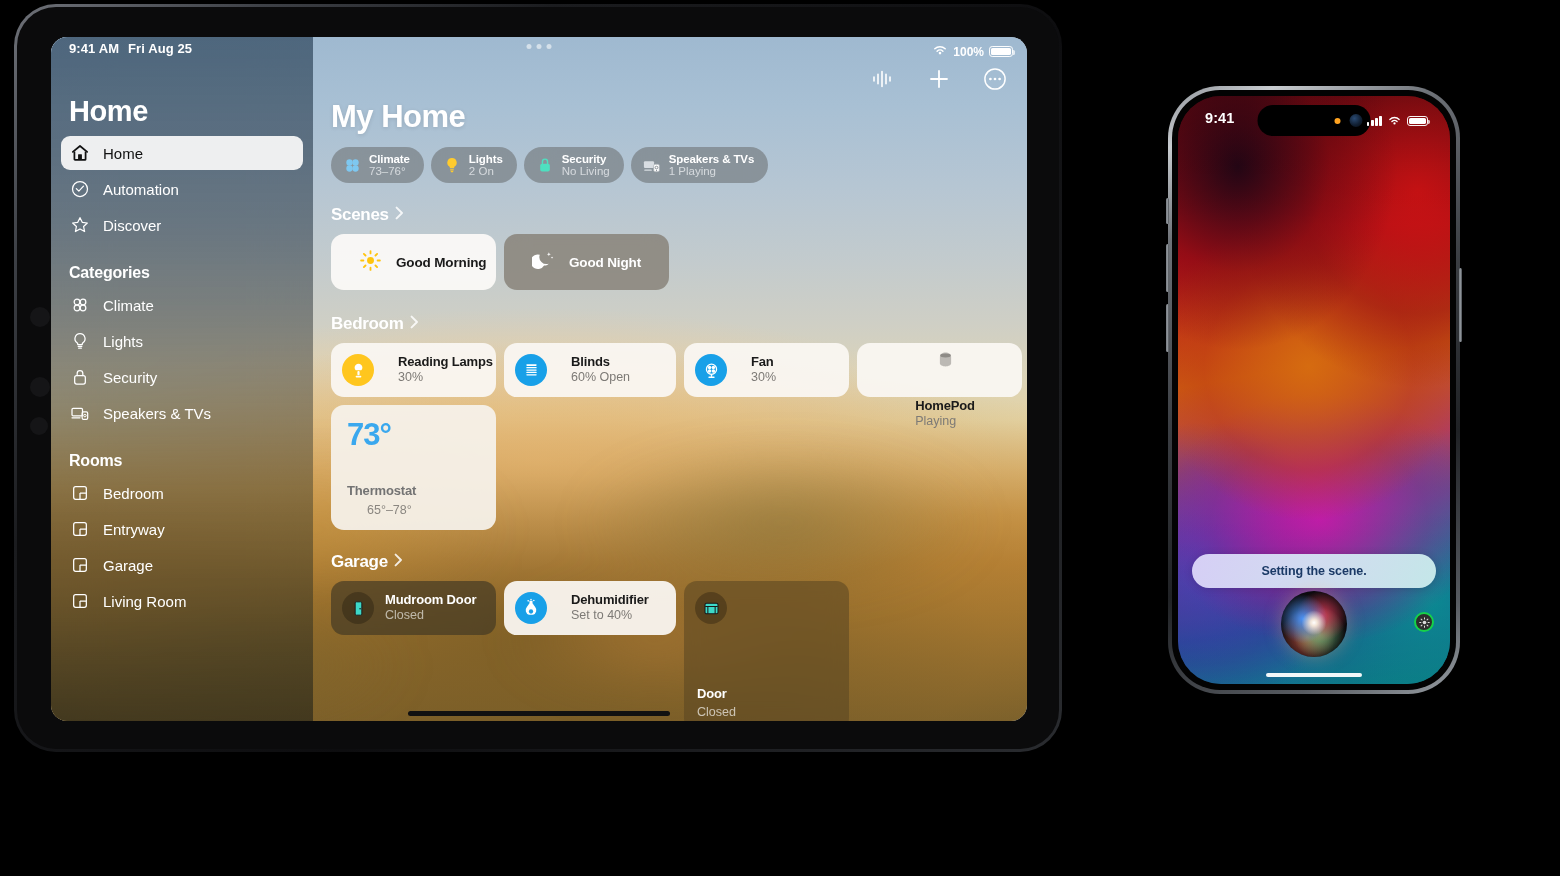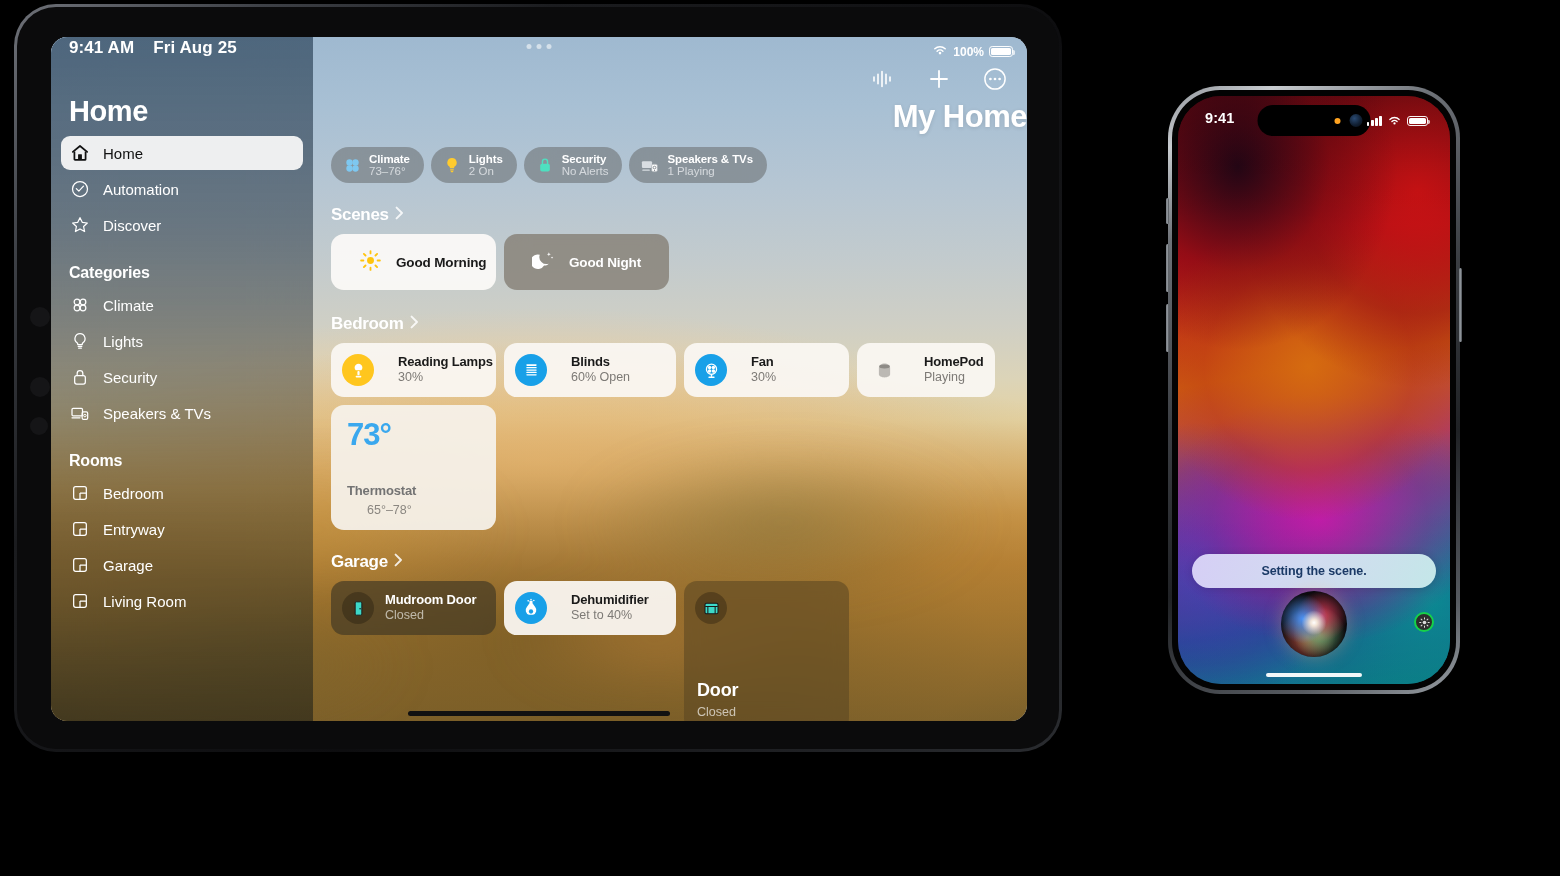--- a/index.html
+++ b/index.html
@@ -72,23 +72,23 @@
 
   
   #sidebar {
     position: absolute; left: 0; top: 0; width: 262px; height: 100%;
     background: linear-gradient(180deg, rgba(58,82,105,0.80) 0%, rgba(70,85,98,0.72) 26%, rgba(88,88,80,0.62) 48%, rgba(80,74,50,0.55) 66%, rgba(60,56,36,0.6) 84%, rgba(42,40,26,0.7) 100%);
     backdrop-filter: blur(28px);
     z-index: 3;
   }
   #statusbar {
     position: absolute; left: 0; top: 0; height: 22px; width: 262px;
-    display: flex; align-items: center; gap: 19px;
+    display: flex; align-items: center; gap: 9px;
     padding-left: 18px;
-    color: #fff; font-size: 17px; font-weight: 700; letter-spacing: .1px;
+    color: #fff; font-size: 13px; font-weight: 700; letter-spacing: .1px;
     z-index: 6;
   }
   #sb-right {
     position: absolute; right: 14px; top: 7px;
     display: flex; align-items: center; gap: 5px;
     color: #fff; font-size: 12px; font-weight: 600;
     z-index: 6;
   }
   .batt { width: 24px; height: 11.5px; border: 1.3px solid rgba(255,255,255,.95); border-radius: 3.2px; position: relative; display:inline-block; }
   .batt::before { content:""; position:absolute; left:1.3px; top:1.3px; bottom:1.3px; right:1.3px; background:#fff; border-radius:1.6px; }
@@ -113,21 +113,21 @@
   .navrow .ico { width: 21px; height: 21px; flex: 0 0 21px; display: flex; align-items: center; justify-content: center; }
   .navrow .ico svg { width: 20px; height: 20px; display: block; }
   .secthead { color: #fff; font-size: 16px; font-weight: 700; padding: 20px 0 6px 18px; letter-spacing: -.2px; }
 
   
   #main { position: absolute; left: 262px; top: 0; right: 0; bottom: 0; z-index: 2; overflow: hidden; }
   #toolbar { position: absolute; right: 18px; top: 28px; display: flex; align-items: center; gap: 28px; z-index: 5; }
   #toolbar .tbtn { width: 28px; height: 28px; display: flex; align-items: center; justify-content: center; color: #fff; }
   #toolbar .tbtn svg { display: block; }
 
-  #mhtitle { color: #fff; font-size: 31px; font-weight: 700; letter-spacing: -.5px; padding: 62px 0 0 18px; text-shadow: 0 1px 4px rgba(0,0,0,.12); text-align: right; }
+  #mhtitle { color: #fff; font-size: 31px; font-weight: 700; letter-spacing: -.5px; padding: 62px 0 0 18px; text-shadow: 0 1px 4px rgba(0,0,0,.12); }
 
   #pills { display: flex; gap: 7px; padding: 12px 0 0 18px; }
   .pill {
     display: flex; align-items: center; gap: 7px;
     height: 36px; padding: 0 14px 0 11px; border-radius: 18px;
     background: rgba(112,116,120,0.62);
     backdrop-filter: blur(14px);
   }
   .pill .pico { width: 20px; height: 20px; flex:0 0 20px; display:flex; align-items:center; justify-content:center; }
   .pill .ptxt { line-height: 1.08; }
@@ -155,39 +155,39 @@
   }
   .acc.on { background: rgba(250,246,242,0.94); gap: 24px; }
   .acc.offdark { background: rgba(58,52,36,0.62); backdrop-filter: blur(12px); }
   .acc .badge { width:32px; height:32px; border-radius:50%; flex:0 0 32px; display:flex; align-items:center; justify-content:center; }
   .acc .txt { line-height:1.15; }
   .acc .t1 { font-size:13px; font-weight:700; letter-spacing:-.15px; }
   .acc .t2 { font-size:12.5px; font-weight:400; }
   .acc.on .t1 { color:#1a1a1a; } .acc.on .t2 { color:#7d7a76; }
   .acc.offdark .t1 { color:#fff;text-align:right; } .acc.offdark .t2 { color:rgba(230,228,222,.72); }
 
-  .w1 { width:165px; } .w2 { width:172px; } .w3 { width:165px; } .w4 { width:138px; }
+  .w1 { width:165px; } .w2 { width:172px; } .w3 { width:165px; } .w4 { width:165px;flex-direction:column; }
 
   #thermo {
     margin: 8px 0 0 18px; width:165px; height:125px;
     border-radius:13px; background: rgba(245,241,234,0.94);
     padding: 14px 0 0 16px; position:relative;
   }
   #thermo .big { font-size:31px; font-weight:700; color:#3aa8ee; letter-spacing:-1px; line-height:1; }
   #thermo .nm  { position:absolute; left:16px; bottom:32px; font-size:13px; font-weight:700; color:#737373; letter-spacing:-.15px; }
   #thermo .rg  { position:absolute; left:16px; bottom:13px; font-size:12.5px; color:#8a8680;margin-left:20px; }
 
   #gtiles { display:flex; gap:8px; padding-left:18px; margin-top:9px; align-items:flex-start; }
   #doorbig {
     width:165px; height:150px; border-radius:13px;
     background: rgba(90,70,34,0.56); backdrop-filter: blur(10px);
     position:relative; padding:11px 0 0 11px;
   }
   #doorbig .badge { width:32px; height:32px; border-radius:50%; background:rgba(0,0,0,0.26); display:flex; align-items:center; justify-content:center; }
-  #doorbig .t1 { position:absolute; left:13px; bottom:30px; font-size:18px; font-weight:700; color:#fff; letter-spacing:-.15px; }
+  #doorbig .t1 { position:absolute; left:13px; bottom:30px; font-size:13px; font-weight:700; color:#fff; letter-spacing:-.15px; }
   #doorbig .t2 { position:absolute; left:13px; bottom:12px; font-size:12.5px; color:rgba(232,228,220,.78); }
 
   #homebar { position:absolute; left:50%; transform:translateX(-50%); bottom:5px; width:262px; height:5px; border-radius:3px; background:#111; z-index:7; }
 
   
   #iphone-device {
     position: absolute; left: 1168px; top: 86px;
     width: 292px; height: 608px;
     border-radius: 52px;
     background: linear-gradient(150deg,#8e9298 0%, #c8ccd0 8%, #6e7278 20%, #3b3e43 44%, #202225 66%, #575b61 88%, #9aa0a6 100%);
@@ -475,21 +475,21 @@
             </div>
             <div class="pill">
               <span class="pico">
                 <svg width="18" height="18" viewBox="0 0 24 24" fill="none">
                     <rect x="5.6" y="10.2" width="12.8" height="10.4" rx="2.6" fill="#4ee0c0"></rect>
                     <path d="M8.6 10V7.6a3.4 3.4 0 016.8 0V10" stroke="#4ee0c0" stroke-width="1.9" stroke-linecap="round"></path>
                   </svg>
               </span>
               <span class="ptxt">
                 <div class="pt1">Security</div>
-                <div class="pt2">No Alerts</div>
+                <div class="pt2">No Living</div>
               </span>
             </div>
             <div class="pill">
               <span class="pico">
                 <svg width="21" height="19" viewBox="0 0 24 24" fill="none">
                     <rect x="1.8" y="6.6" width="12.8" height="8.6" rx="1.4" fill="#d8dde2"></rect>
                     <rect x="2.2" y="17.2" width="9.6" height="1.5" rx=".75" fill="#d8dde2"></rect>
                     <rect x="14.2" y="10.4" width="7" height="9.4" rx="1.7" fill="#fff" stroke="#aab0b6" stroke-width="1"></rect>
                     <circle cx="17.7" cy="14.6" r="1.7" fill="none" stroke="#7d848b" stroke-width="1.1"></circle>
                     <circle cx="17.7" cy="18.1" r=".8" fill="#7d848b"></circle>

